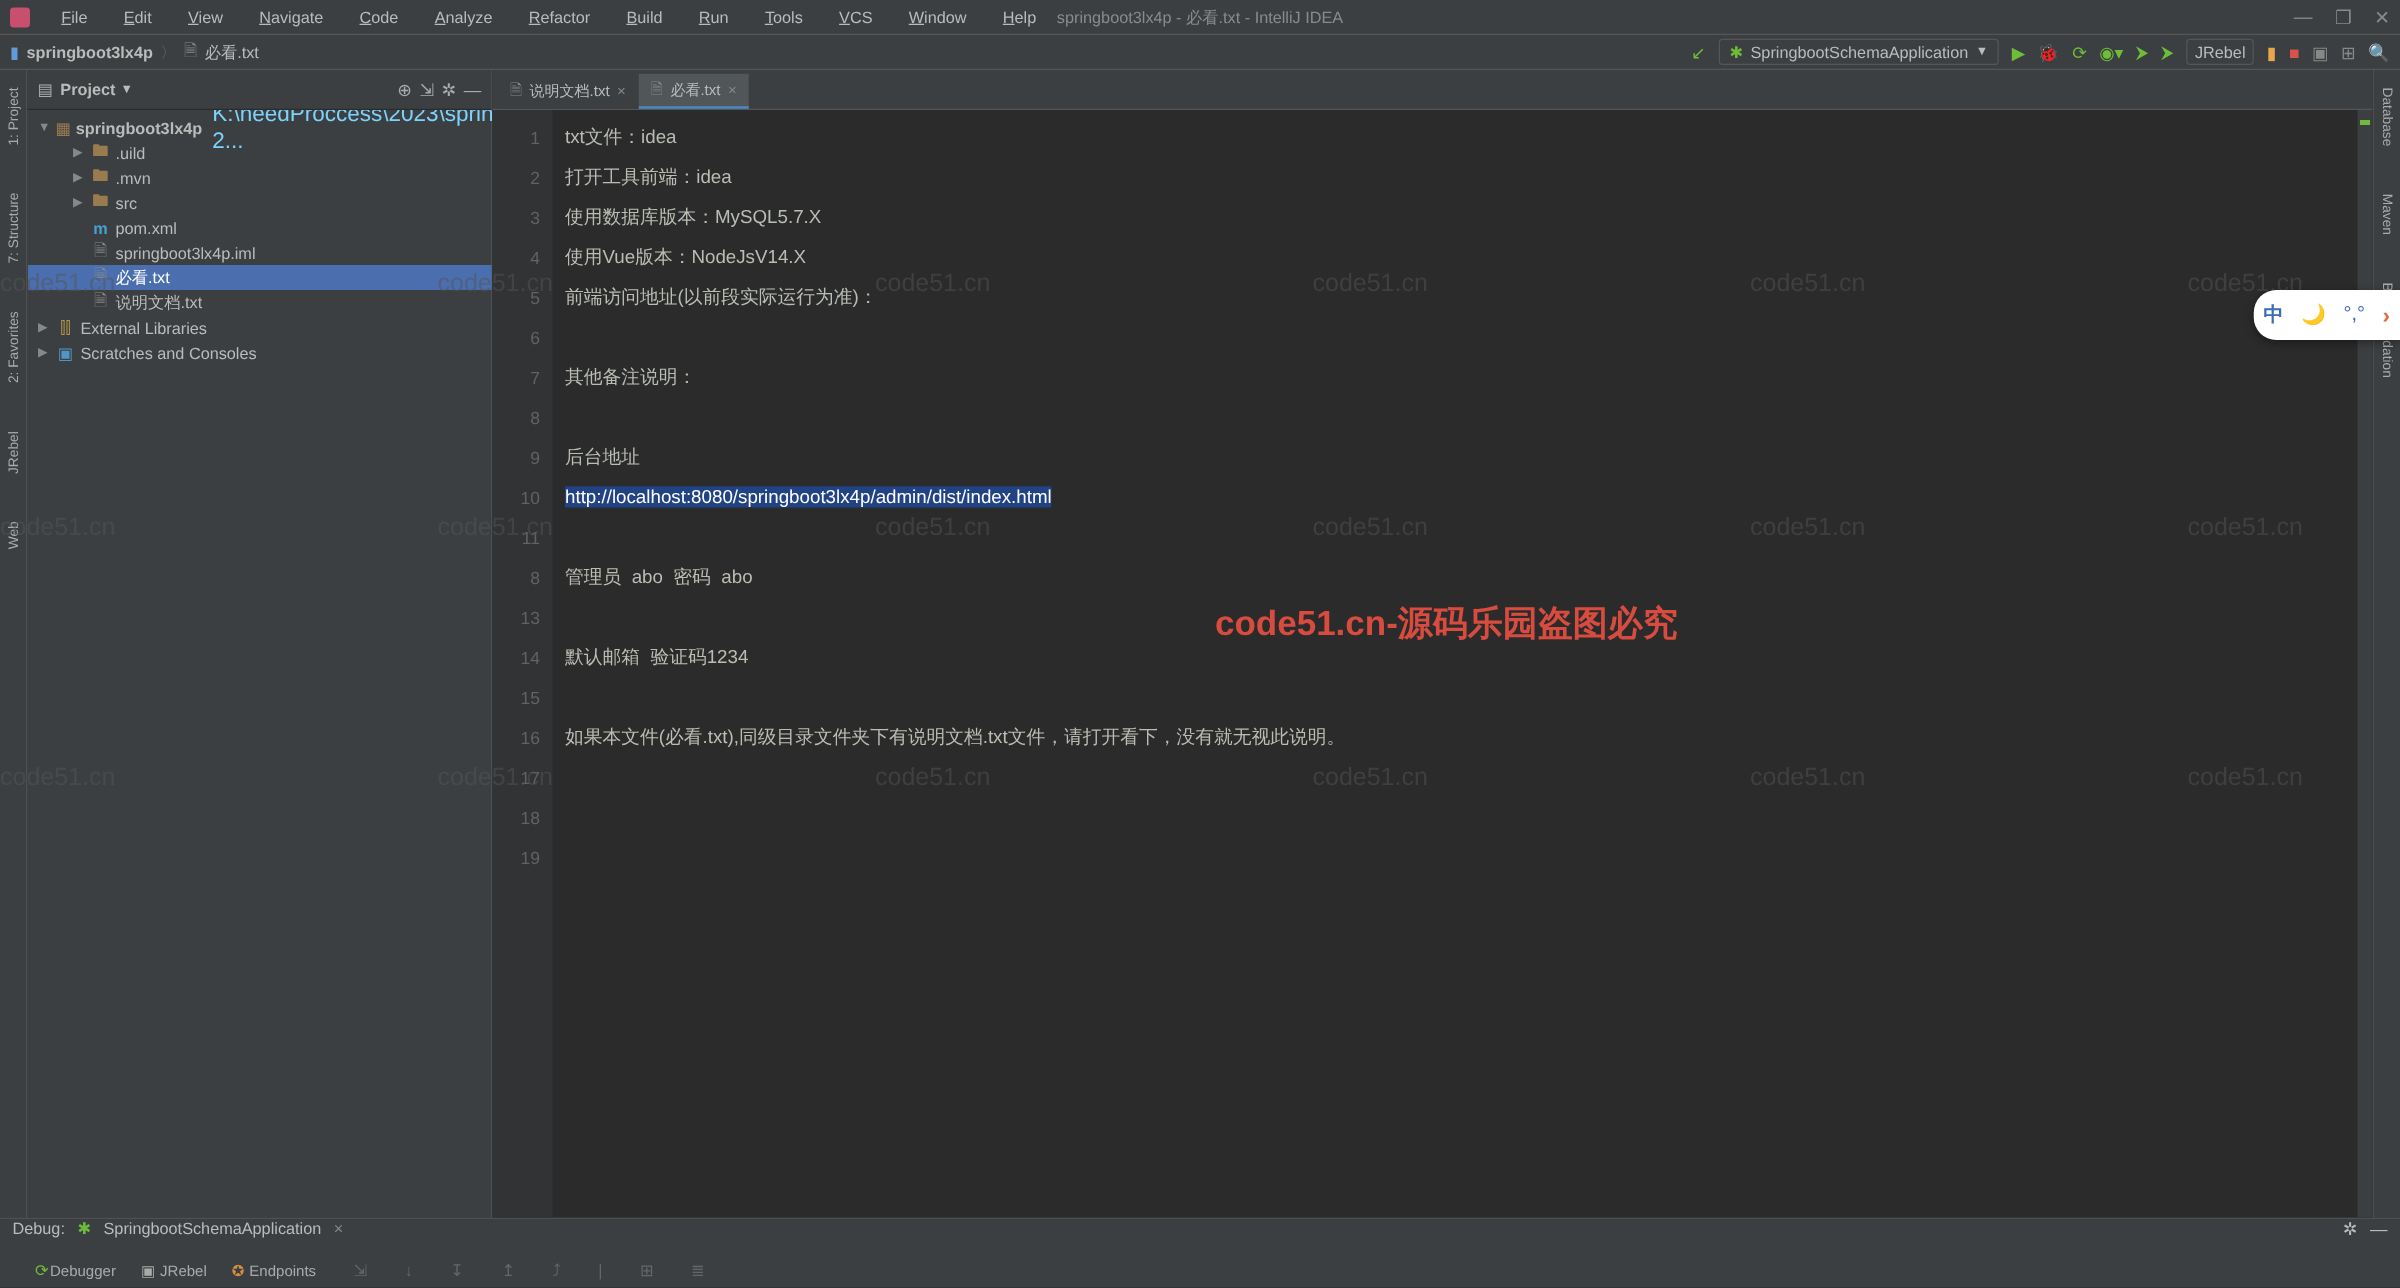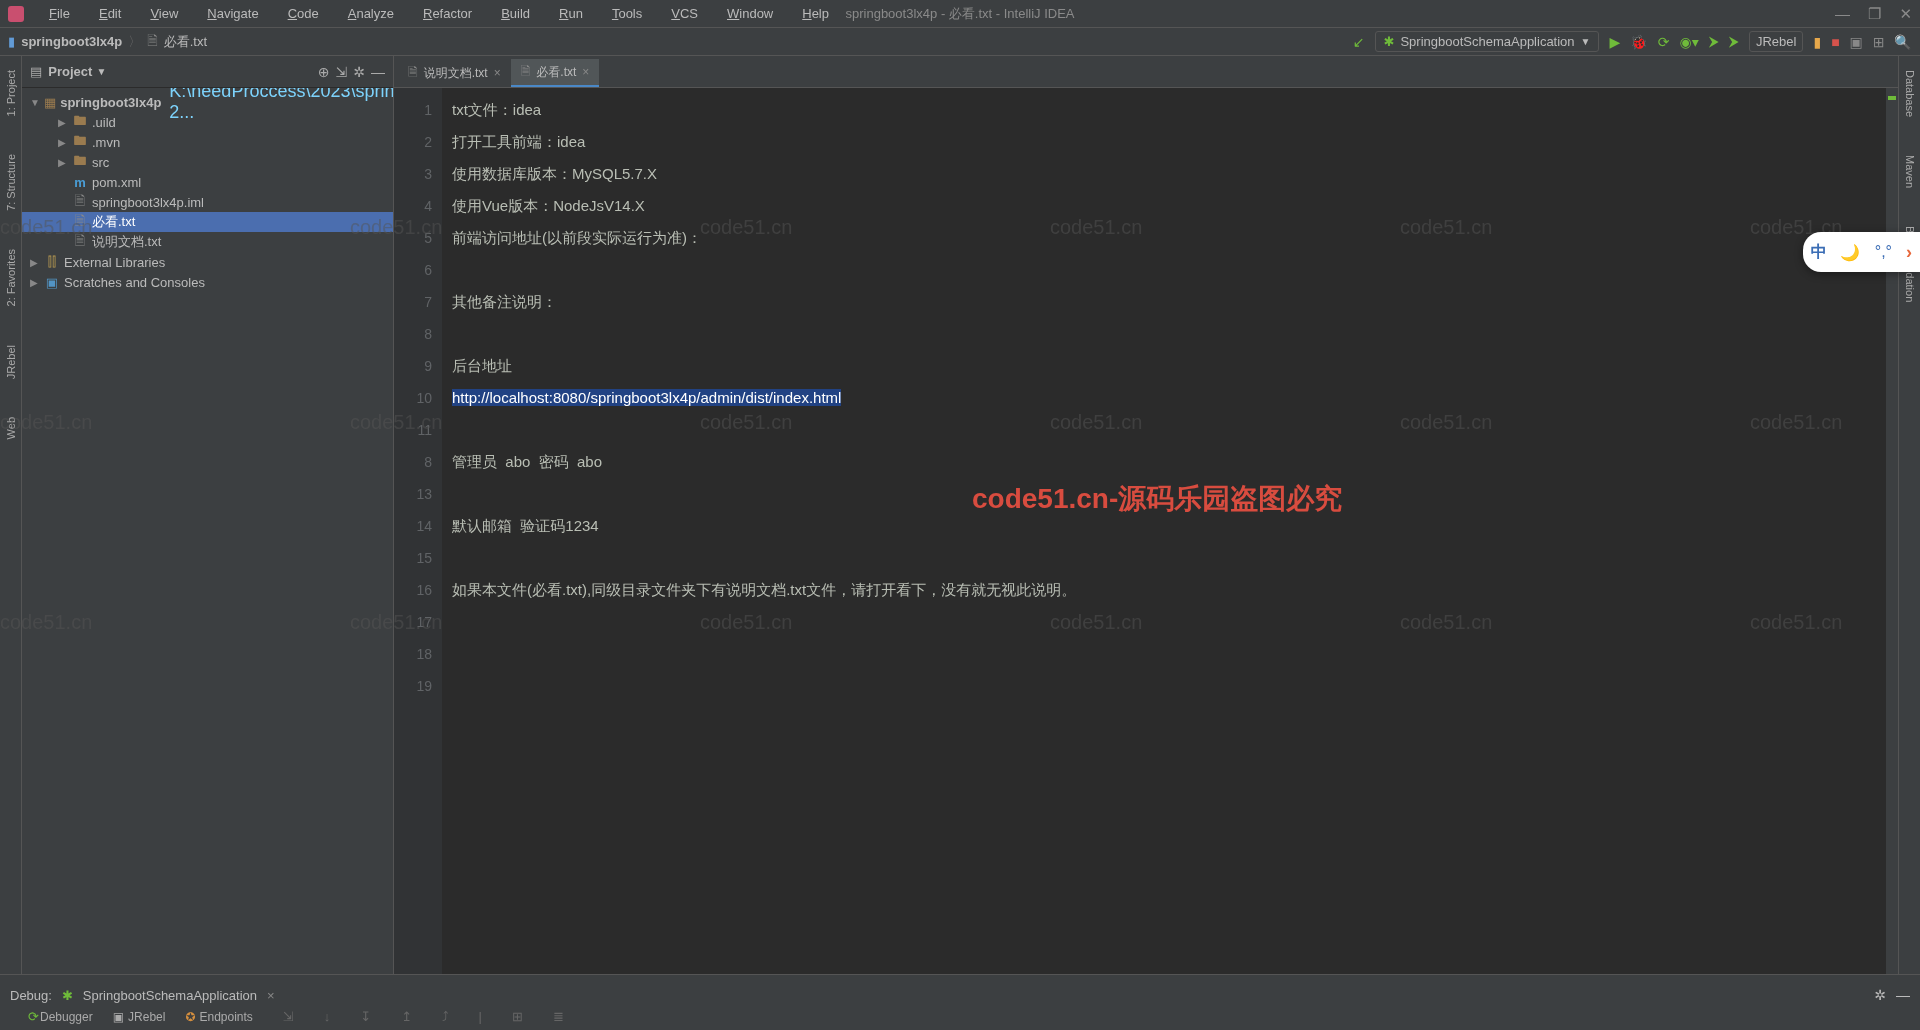--- a/index.html
+++ b/index.html
@@ -50,21 +50,21 @@
 .code-line{height:32px;padding-left:10px;white-space:pre;}
 .sel{background:#214283;color:#fff;}
 .watermark{position:absolute;color:#555;font-size:20px;opacity:.5;pointer-events:none;}
 .center-wm{position:absolute;left:530px;top:395px;color:#d84c3f;font-size:28px;font-weight:bold;z-index:5;pointer-events:none;text-align:right;}
 .editor-sidebar{width:12px;background:#3c3f41;}
 .editor-sidebar .mark{width:8px;height:4px;margin:2px auto;}
 .float-pill{position:absolute;right:0;top:176px;background:#fff;border-radius:18px 0 0 18px;height:40px;display:flex;align-items:center;padding:0 8px;gap:14px;z-index:20;box-shadow:0 2px 8px rgba(0,0,0,.4);}
 .float-pill span{font-size:16px;color:#444;}
 .float-pill .arrow-r{color:#e7683c;font-size:18px;font-weight:bold;}
 .debug-panel{height:90px;background:#3c3f41;border-top:1px solid #555;display:flex;flex-direction:column;}
-.dp-head{height:28px;display:flex;align-items:flex-end;padding:0 10px;gap:10px;}
+.dp-head{height:28px;display:flex;align-items:flex-start;padding:0 10px;gap:10px;}
 .dp-tabs{height:28px;display:flex;align-items:center;padding-left:40px;gap:20px;border-bottom:1px solid #2b2b2b;}
 .dp-tab{cursor:pointer;font-size:12px;color:#aaa;display:flex;align-items:center;gap:4px;}
 </style>
 </head>
 <body>
 
 <div class="titlebar">
   <div class="logo"></div>
   <div class="menus" id="menus">
       <span><u>F</u>ile</span>

